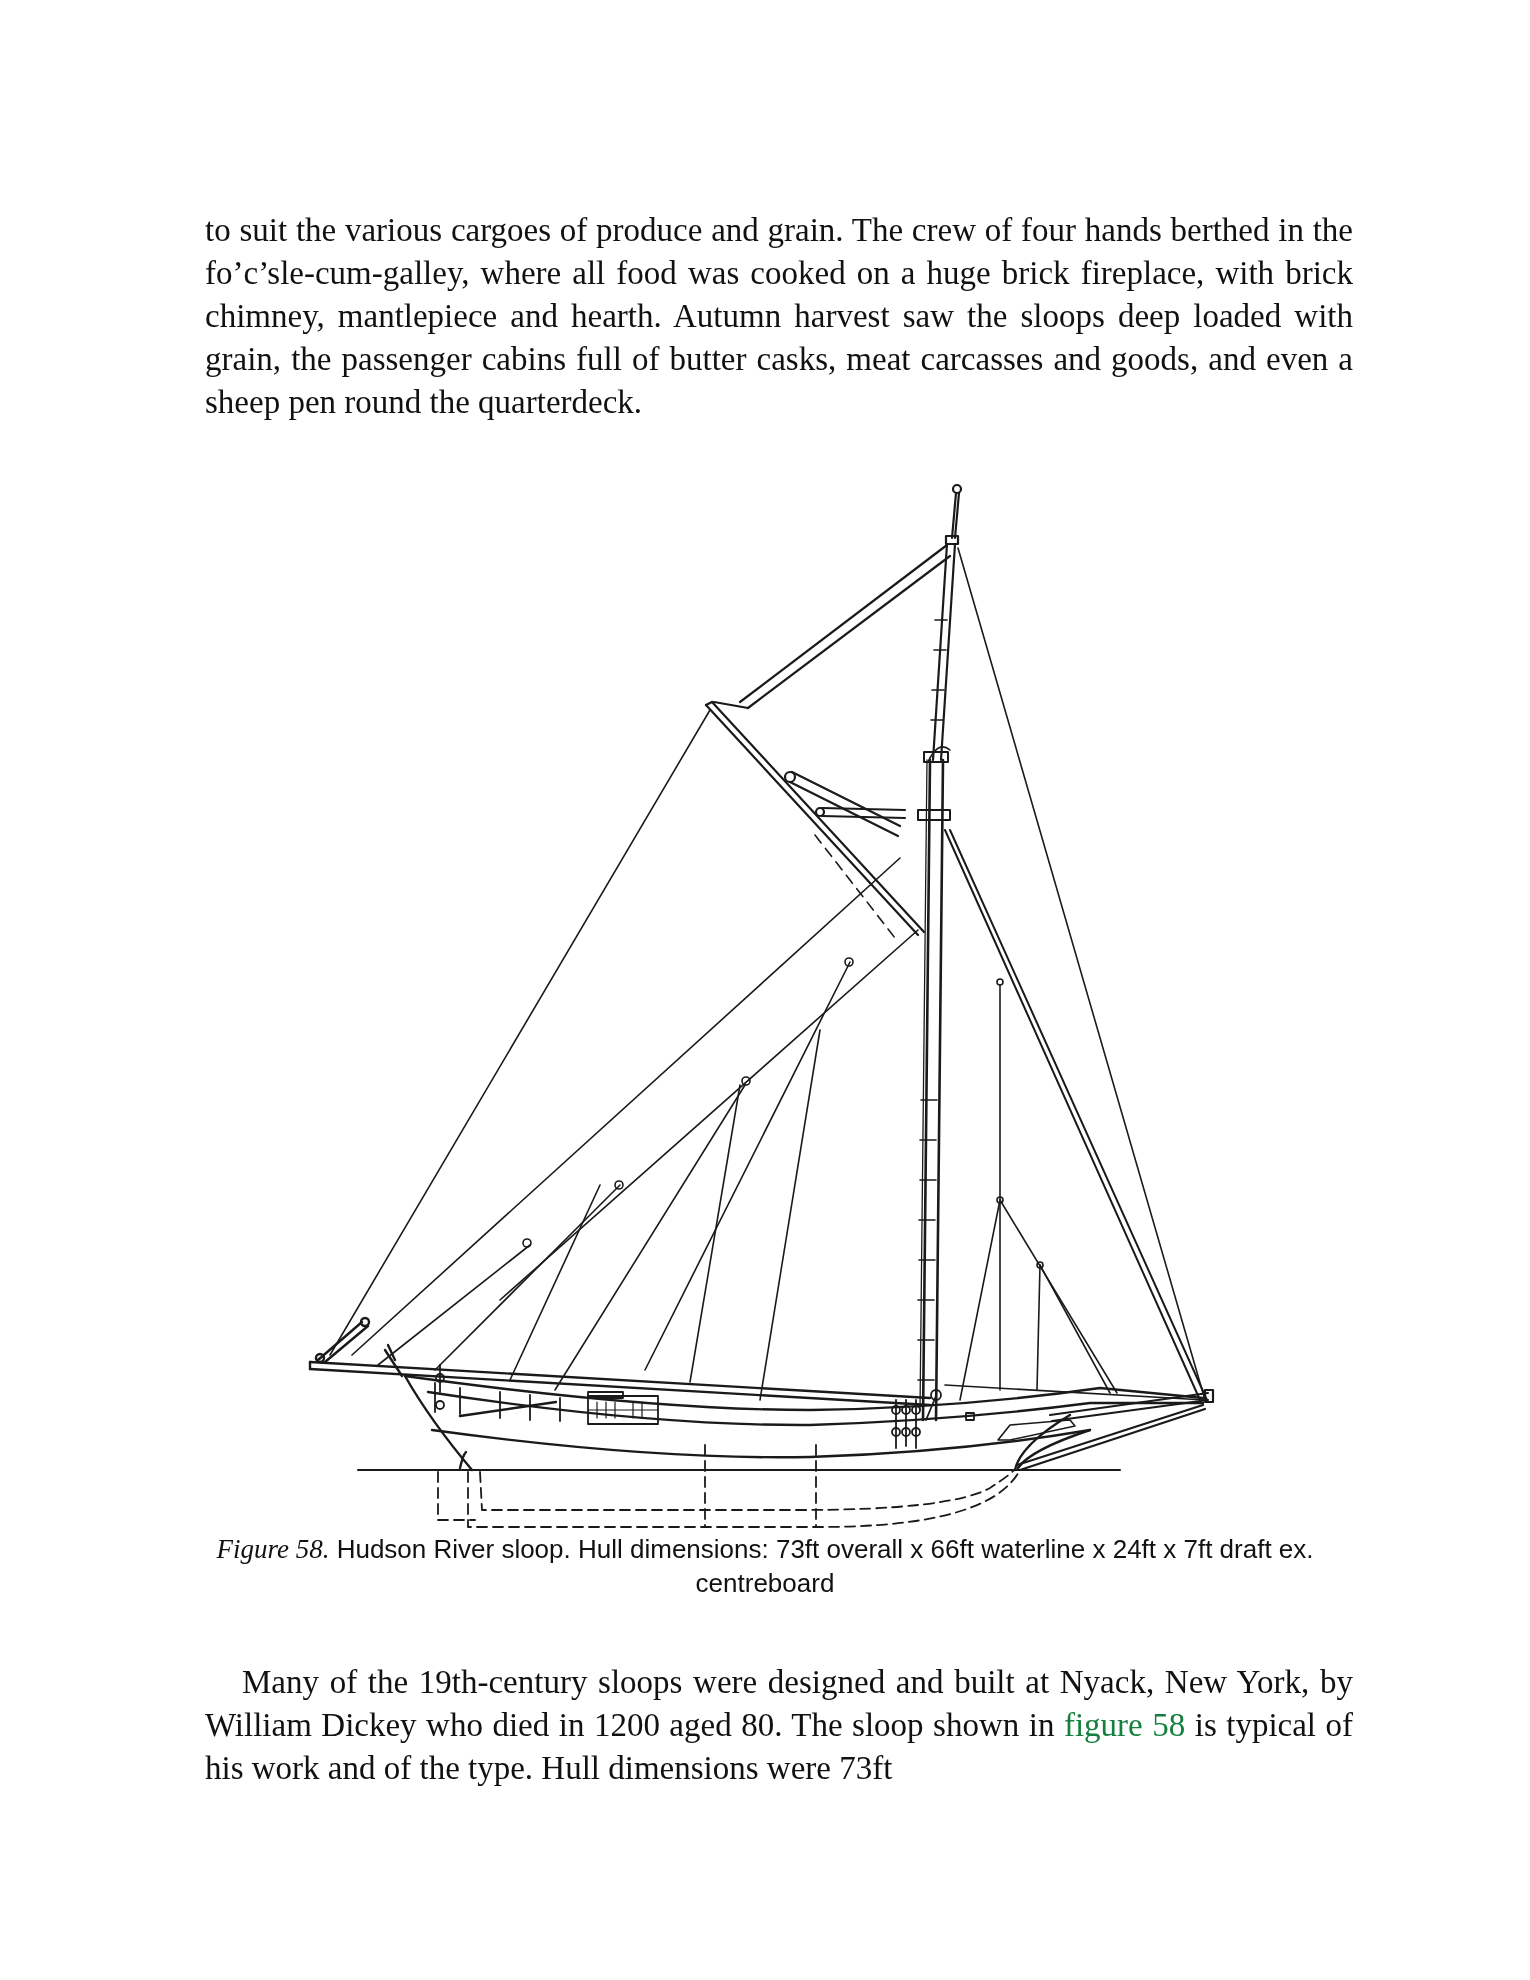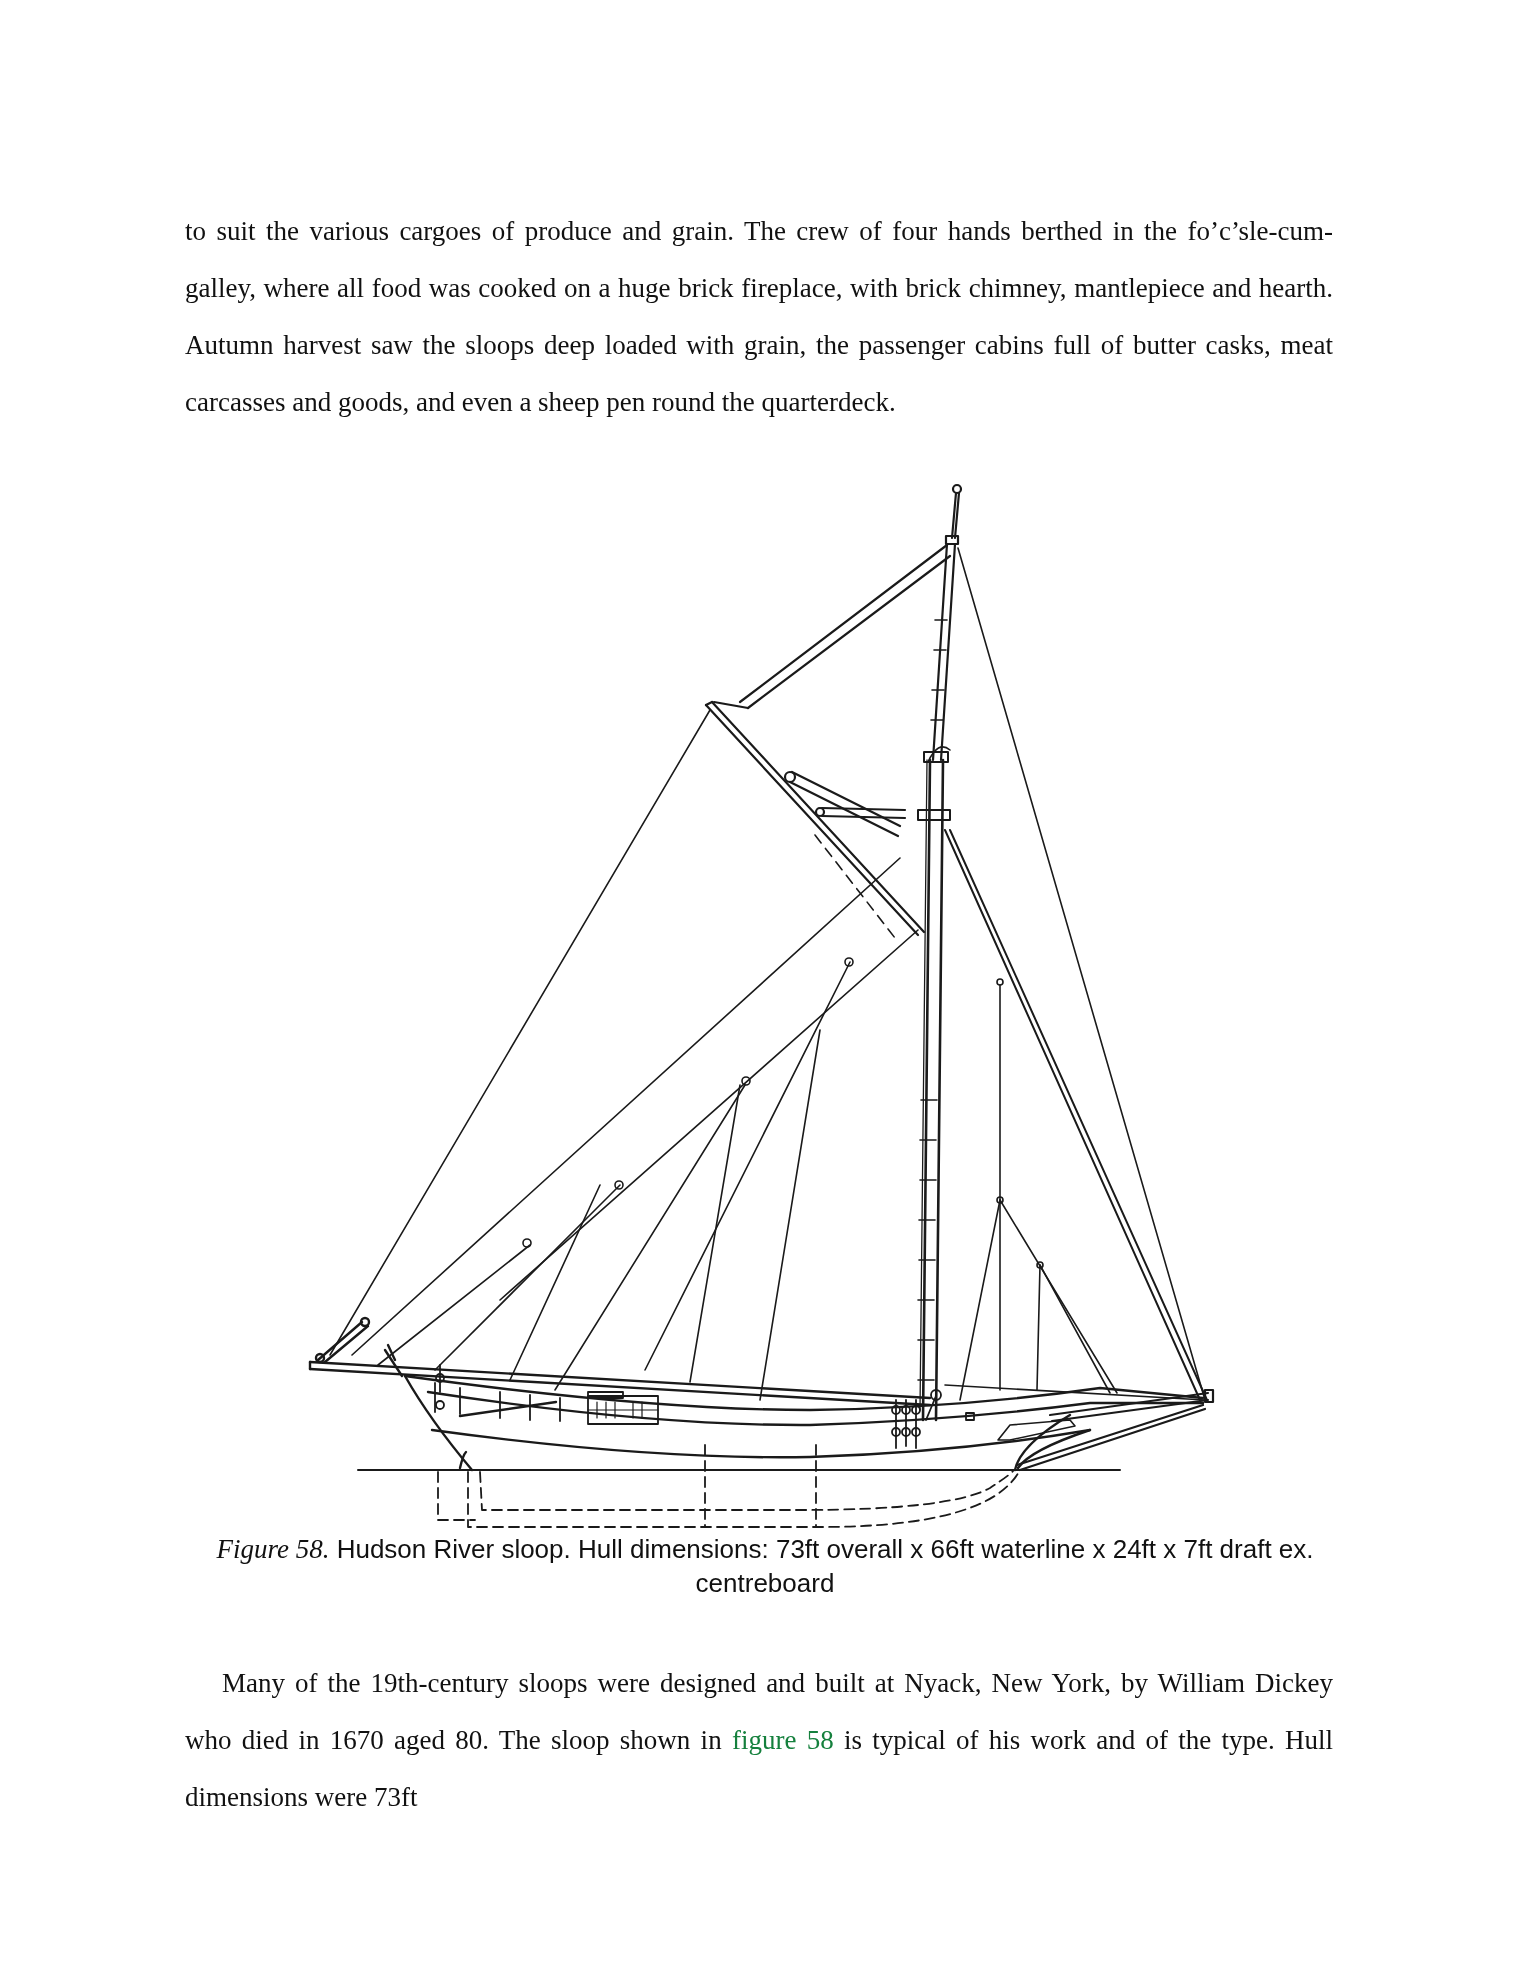--- a/index.html
+++ b/index.html
@@ -15,25 +15,25 @@
       color: #111111;
     }
     .page {
       position: absolute;
       left: 0; top: 0;
       width: 1530px;
       height: 1980px;
     }
     .para {
       position: absolute;
-      left: 185px;
+      left: 205px;
       width: 1148px;
       font-family: "Liberation Serif", "DejaVu Serif", serif;
-      font-size: 27px;
-      line-height: 57px;
+      font-size: 33px;
+      line-height: 43px;
       text-align: justify;
       text-align-last: left;
       color: #111111;
       letter-spacing: 0px;
     }
     .para-top { top: 176px; }
     .para-bottom { top: 1628px; text-indent: 37px; }
     .para-bottom .link {
       color: #15803d;
       text-decoration: none;
@@ -255,15 +255,15 @@
         <line x1="705" y1="1445" x2="705" y2="1527"></line>
         <line x1="816" y1="1445" x2="816" y2="1527"></line>
       </g>
     </svg>
   </div>
 
   <div class="caption">
     <span class="fig-label">Figure 58.</span><span> Hudson River sloop. Hull dimensions: 73ft overall x 66ft waterline x 24ft x 7ft draft ex. centreboard</span>
   </div>
 
-  <p class="para para-bottom"><span>Many of the 19th-century sloops were designed and built at Nyack, New York, by William Dickey who died in 1670 aged 80. The sloop shown in </span><a class="link">figure 58</a><span> is typical of his work and of the type. Hull dimensions were 73ft</span></p>
+  <p class="para para-bottom"><span>Many of the 19th-century sloops were designed and built at Nyack, New York, by William Dickey who died in 1200 aged 80. The sloop shown in </span><a class="link">figure 58</a><span> is typical of his work and of the type. Hull dimensions were 73ft</span></p>
 
 </div>
 
 </body></html>

